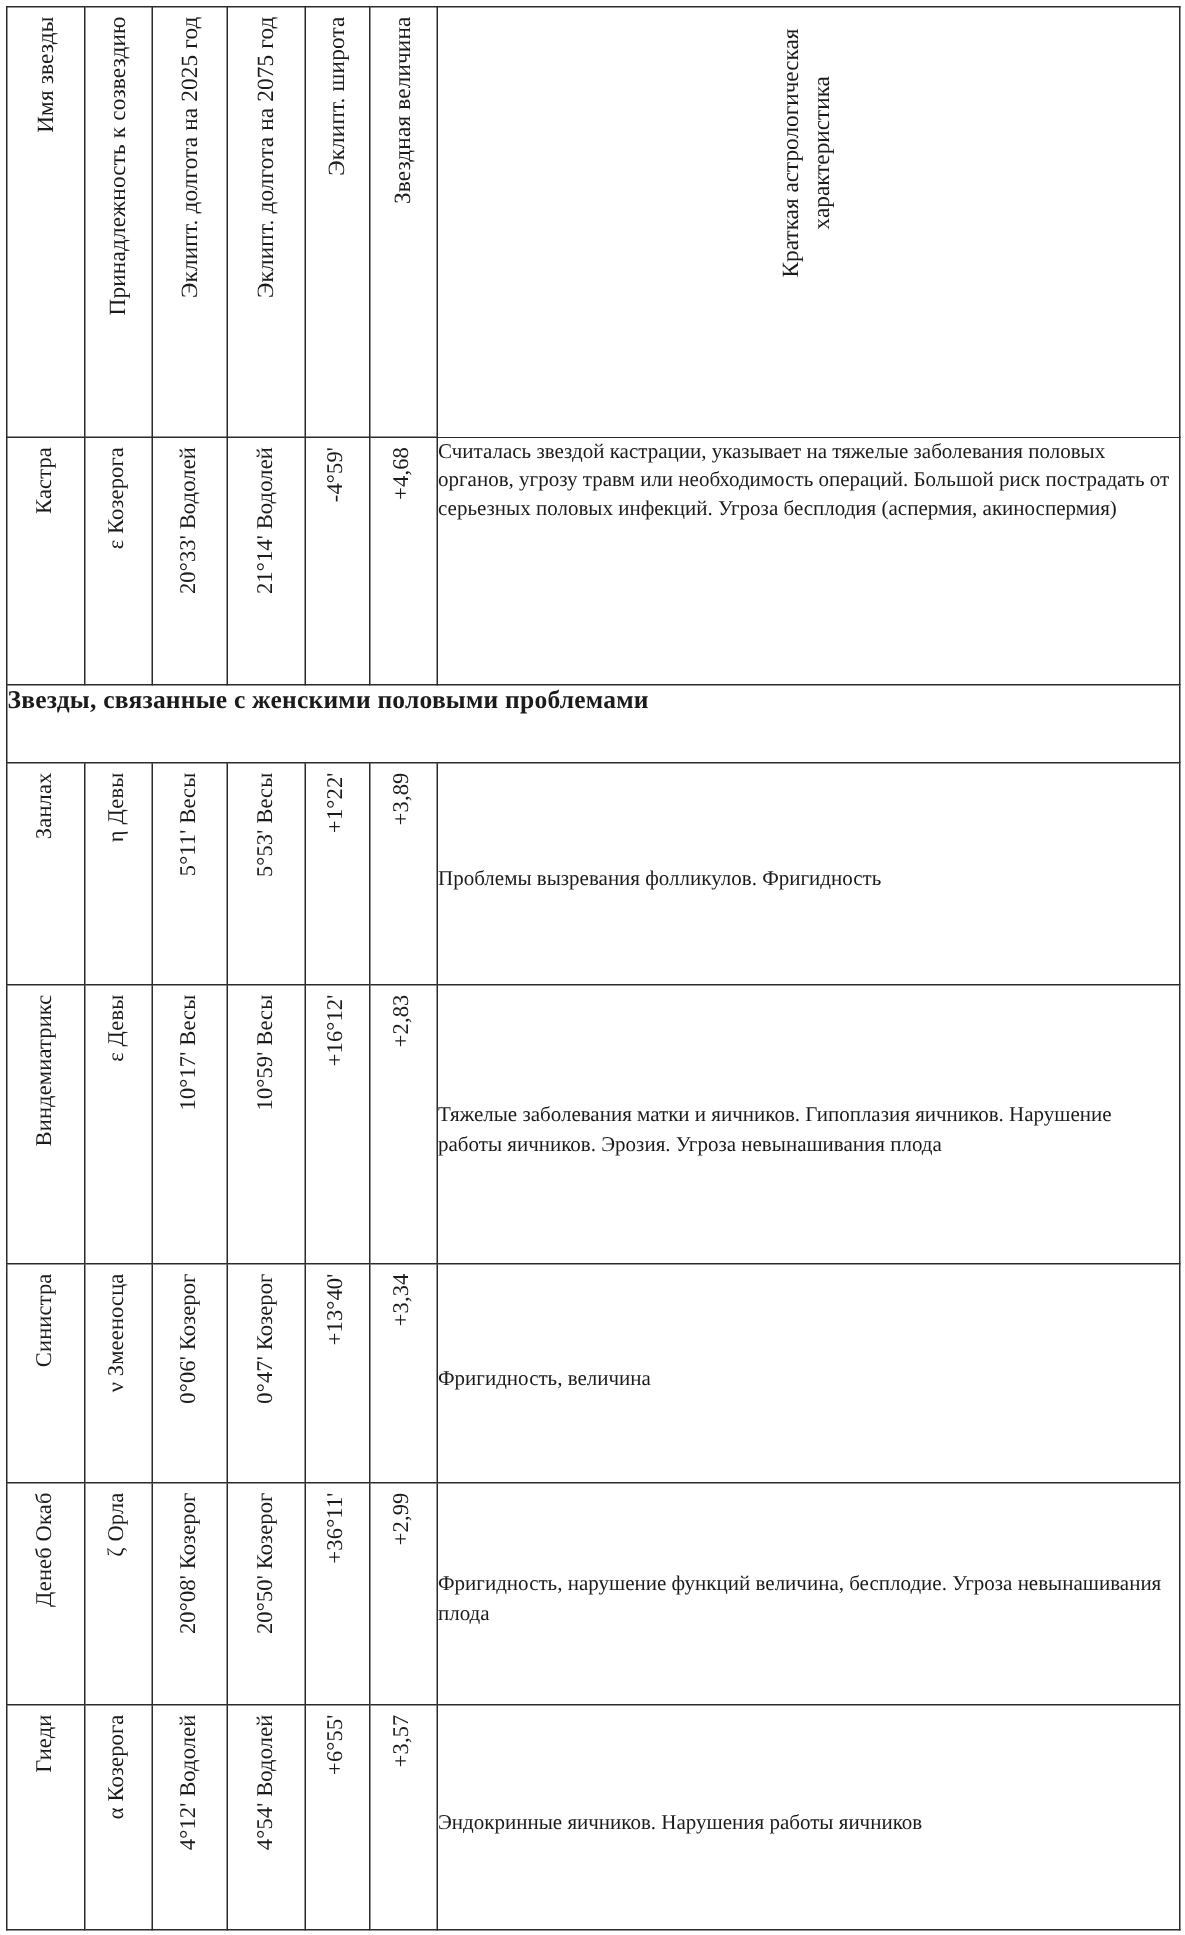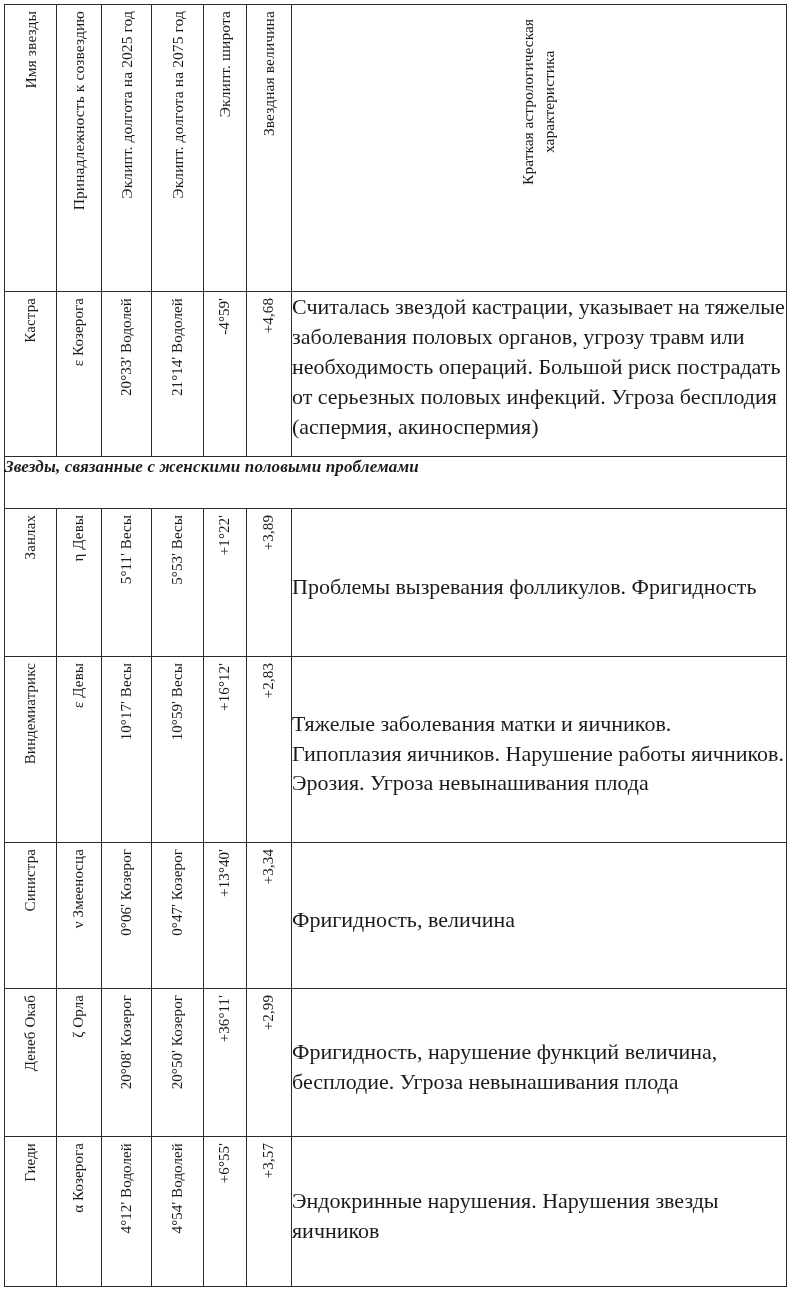--- a/index.html
+++ b/index.html
@@ -101,41 +101,40 @@
     align-items: flex-end;
     padding: 6px 0 9px 0;
     box-sizing: border-box;
   }
   .data-cell .vtext {
     font-size: 15px;
   }
 
   
   .desc {
-    font-size: 22px;
+    font-size: 14px;
     line-height: 1.36;
     padding: 12px 12px 10px 14px;
     vertical-align: top;
   }
   .desc.mid {
     vertical-align: middle;
     padding-top: 16px;
     padding-bottom: 8px;
   }
 
   
   .section-row td {
     padding: 9px 6px 9px 8px;
   }
   .section-title {
     font-weight: bold;
     font-size: 17px;
     line-height: 1.2;
     letter-spacing: 0.15px;
-    font-style: italic;
   }
 
   
   tr.r-head   { height: 287px; }
   tr.r-kastra { height: 165px; }
   tr.r-section{ height: 52px; }
   tr.r-zanlah { height: 148px; }
   tr.r-vinde  { height: 186px; }
   tr.r-sinis  { height: 146px; }
   tr.r-deneb  { height: 148px; }
@@ -395,18 +394,18 @@
         <td class="data-cell">
           <div class="vcell">
               <span class="vtext">+6°55'</span>
             </div>
         </td>
         <td class="data-cell">
           <div class="vcell">
               <span class="vtext">+3,57</span>
             </div>
         </td>
-        <td class="desc mid">Эндокринные нарушения. Нарушения звезды яичников</td>
+        <td class="desc mid">Эндокринные яичников. Нарушения работы яичников</td>
       </tr>
 
     </tbody>
   </table>
 </div>
 
 </body></html>

